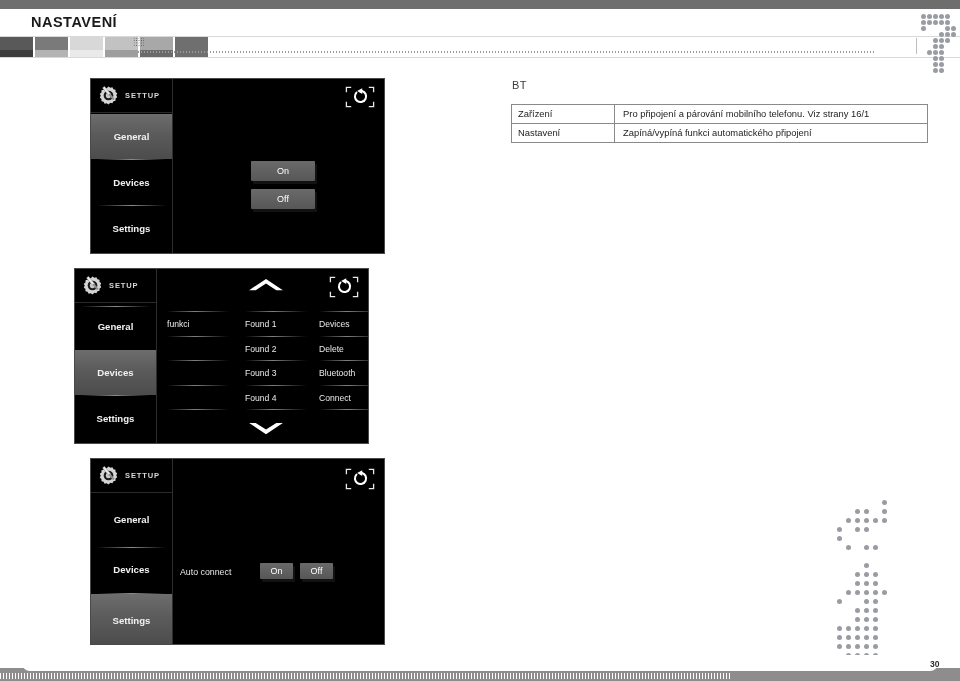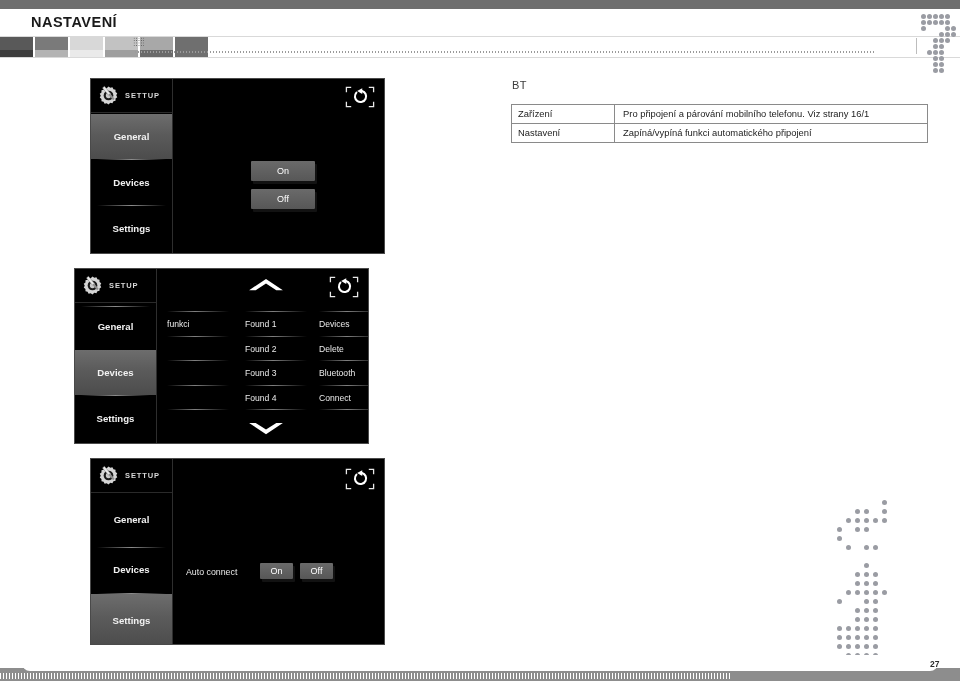--- a/index.html
+++ b/index.html
@@ -478,29 +478,29 @@
             <path d="M3 21v6h6"></path>
             <path d="M37 21v6h-6"></path>
         </g>
         <g fill="none" stroke="#ffffff" stroke-width="2.6" stroke-linecap="round">
           <path d="M15.5 9.5 A7 7 0 1 0 22.5 7.5"></path>
         </g>
         <path d="M22.8 4 L22.8 11.2 L16.4 7.6 Z" fill="#ffffff"></path>
       </svg>
     </span>
 
-    <span class="autoconn" style="left:95px;top:108px;">Auto connect</span>
+    <span class="autoconn" style="left:89px;top:108px;">Auto connect</span>
     <div class="btn" style="left:169px;top:104px;width:33px;height:16px;">
       <span>On</span>
     </div>
     <div class="btn" style="left:209px;top:104px;width:33px;height:16px;">
       <span>Off</span>
     </div>
   </div>
 
   <div class="foot-band"></div>
   <div class="foot-gray"></div>
   <div class="foot-white"></div>
   <div class="foot-dashes"></div>
   <div class="pg l">26</div>
-  <div class="pg r">27</div>
+  <div class="pg r">30</div>
 
 </div>
 
 </body></html>

